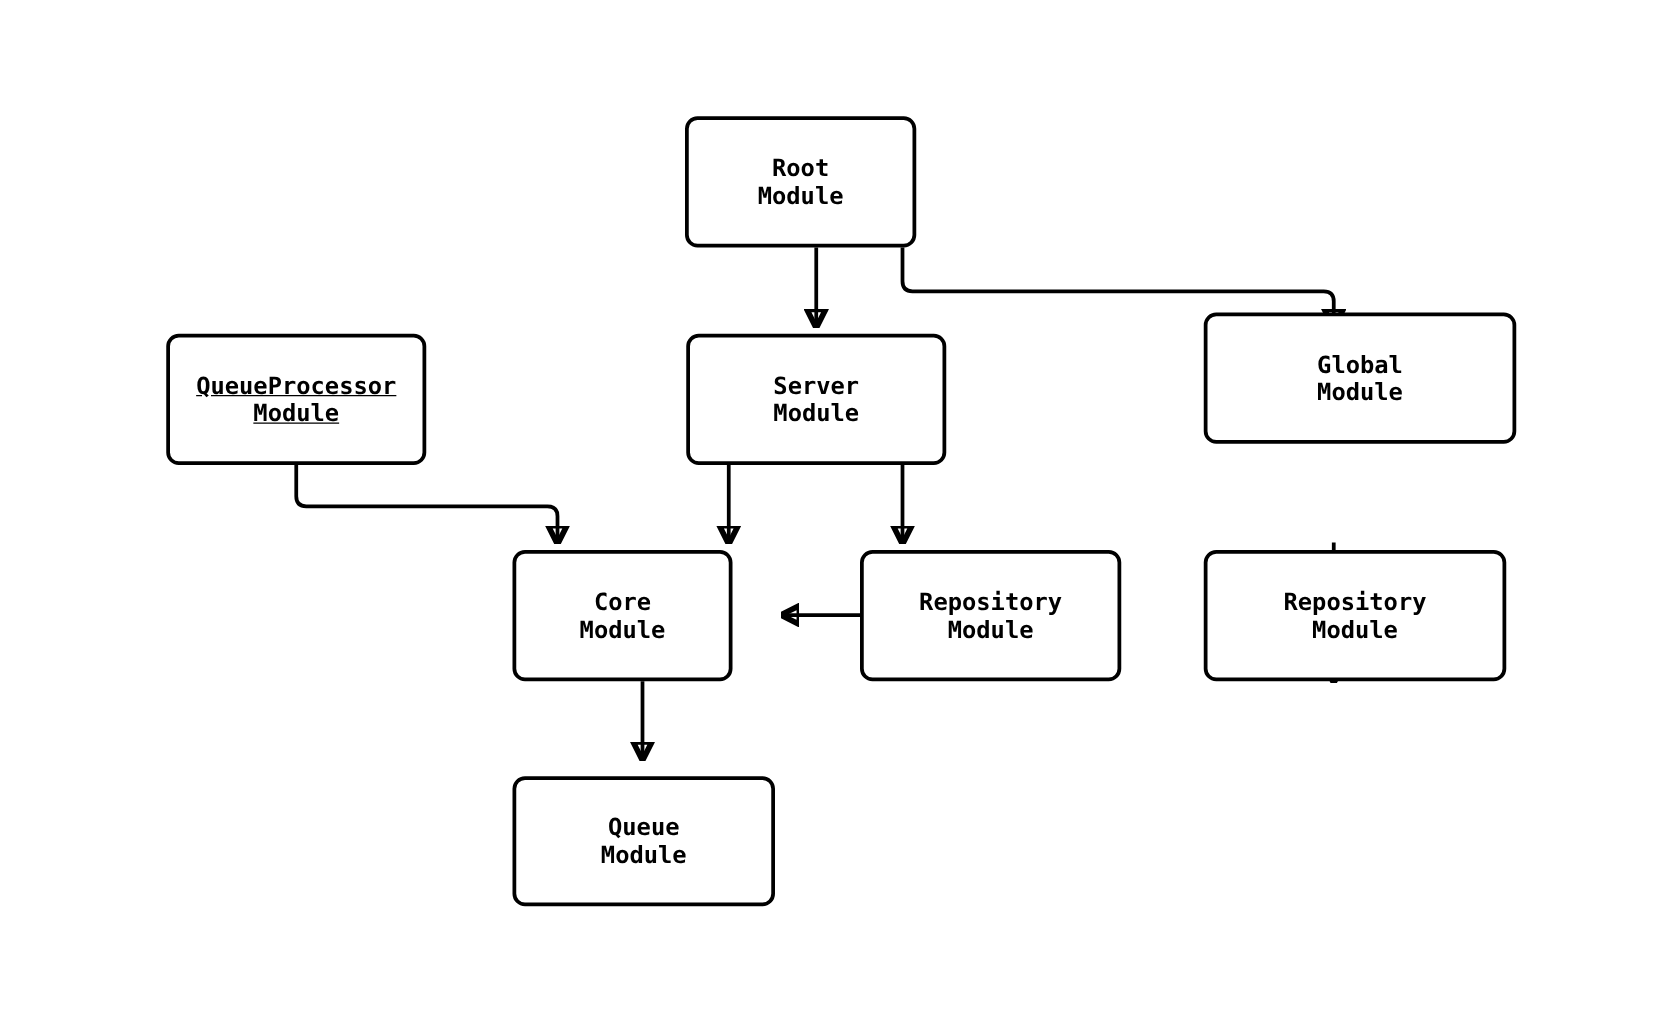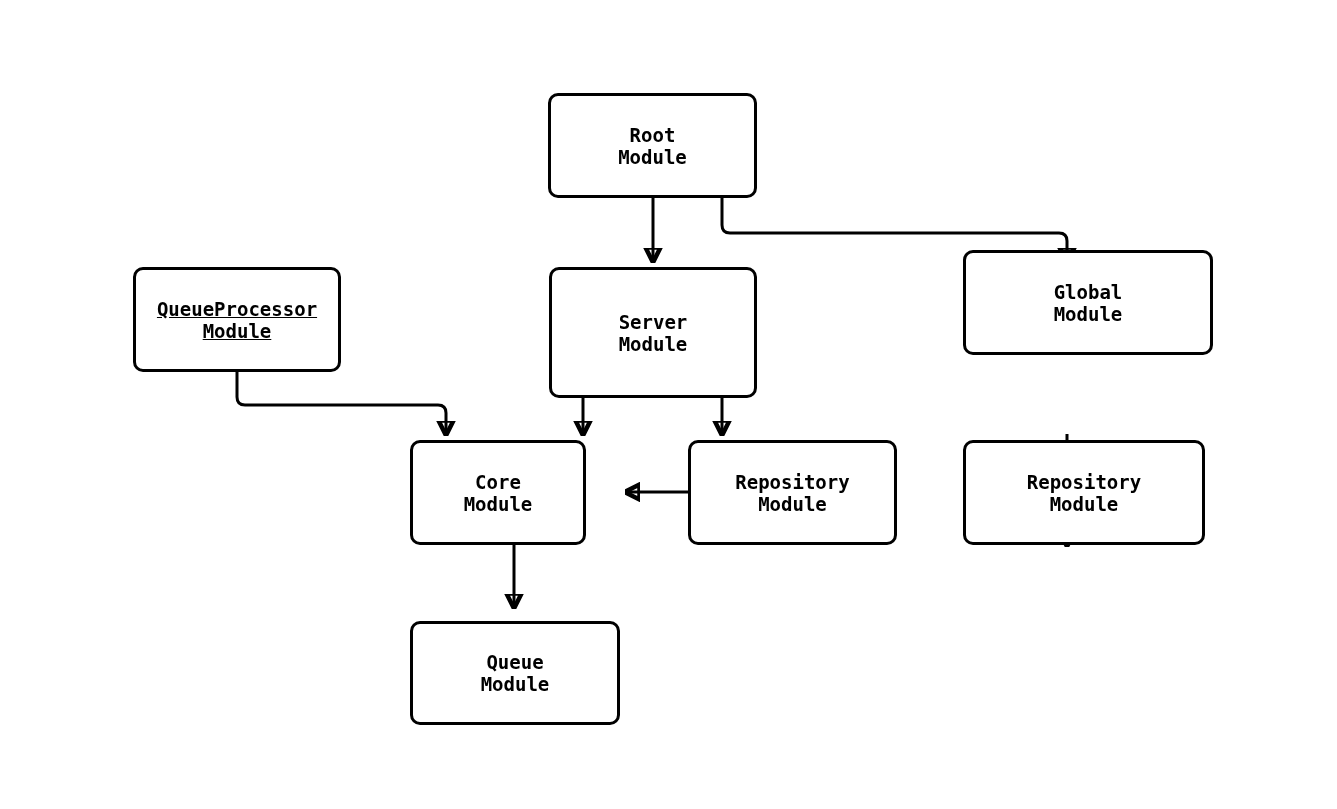--- a/index.html
+++ b/index.html
@@ -37,23 +37,23 @@
     align-items: center;
     justify-content: center;
     text-align: center;
     font-weight: bold;
     font-size: 19px;
     line-height: 22px;
     color: #000000;
     white-space: pre-line;
   }
   
-  .n-root          { left: 548px; top:  93px; width: 209px; height: 105px; }
+  .n-root          { left: 548px; top:  93px; width: 185px; height: 105px; }
   .n-queueprocessor{ left: 133px; top: 267px; width: 208px; height: 105px; text-decoration: underline; }
-  .n-server        { left: 549px; top: 267px; width: 208px; height: 131px; }
+  .n-server        { left: 549px; top: 267px; width: 208px; height: 105px; }
   .n-global        { left: 963px; top: 250px; width: 250px; height: 105px; }
   .n-core          { left: 410px; top: 440px; width: 176px; height: 105px; }
   .n-endpoints     { left: 688px; top: 440px; width: 209px; height: 105px; }
   .n-repository    { left: 963px; top: 440px; width: 242px; height: 105px; }
   .n-queue         { left: 410px; top: 621px; width: 210px; height: 104px; }
 </style>
 </head>
 <body>
 
 <div class="canvas">

